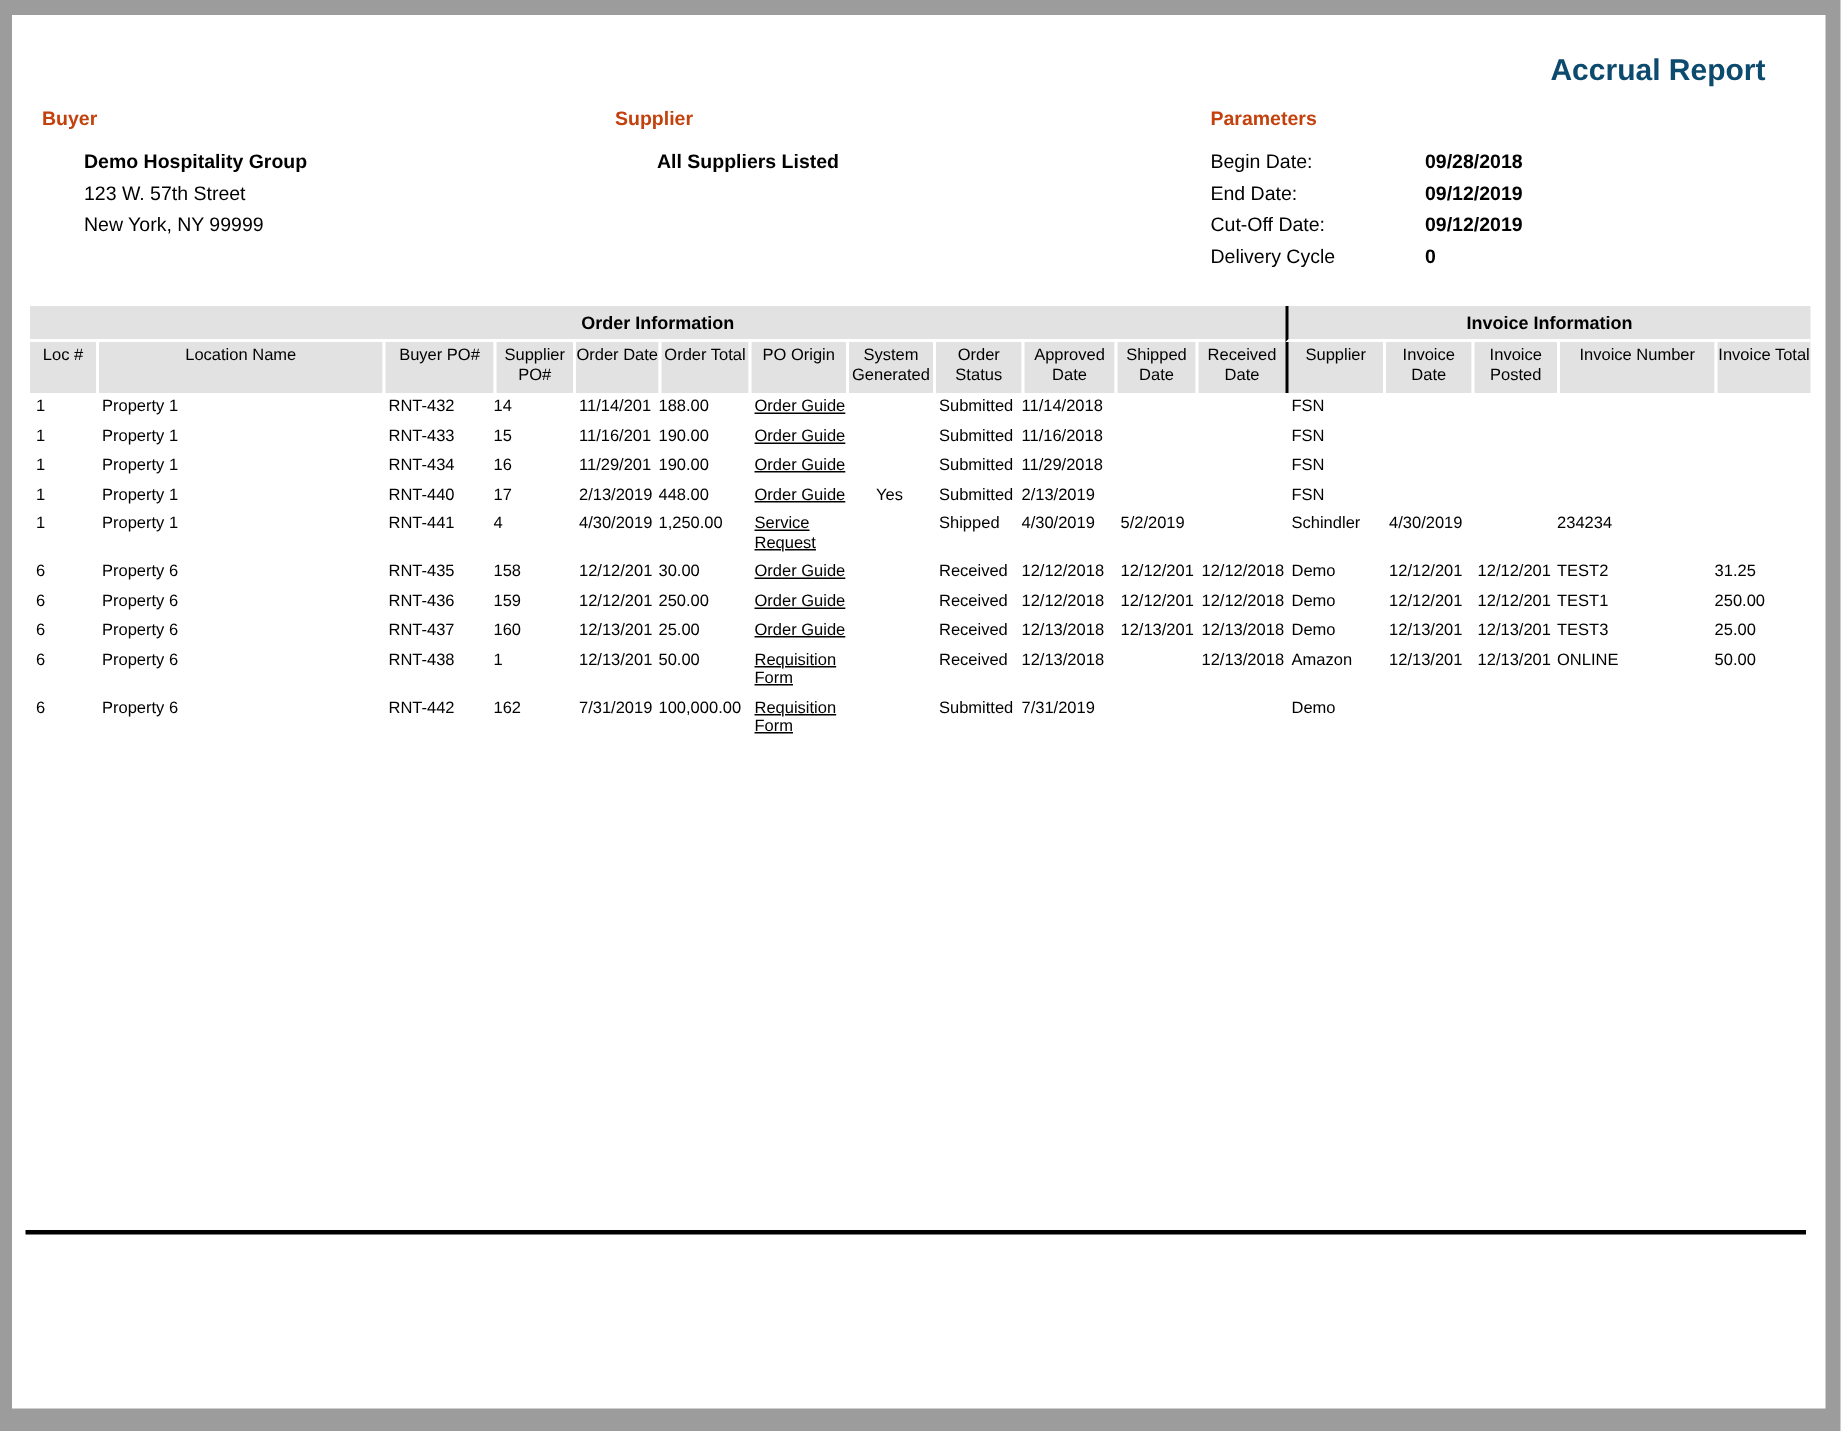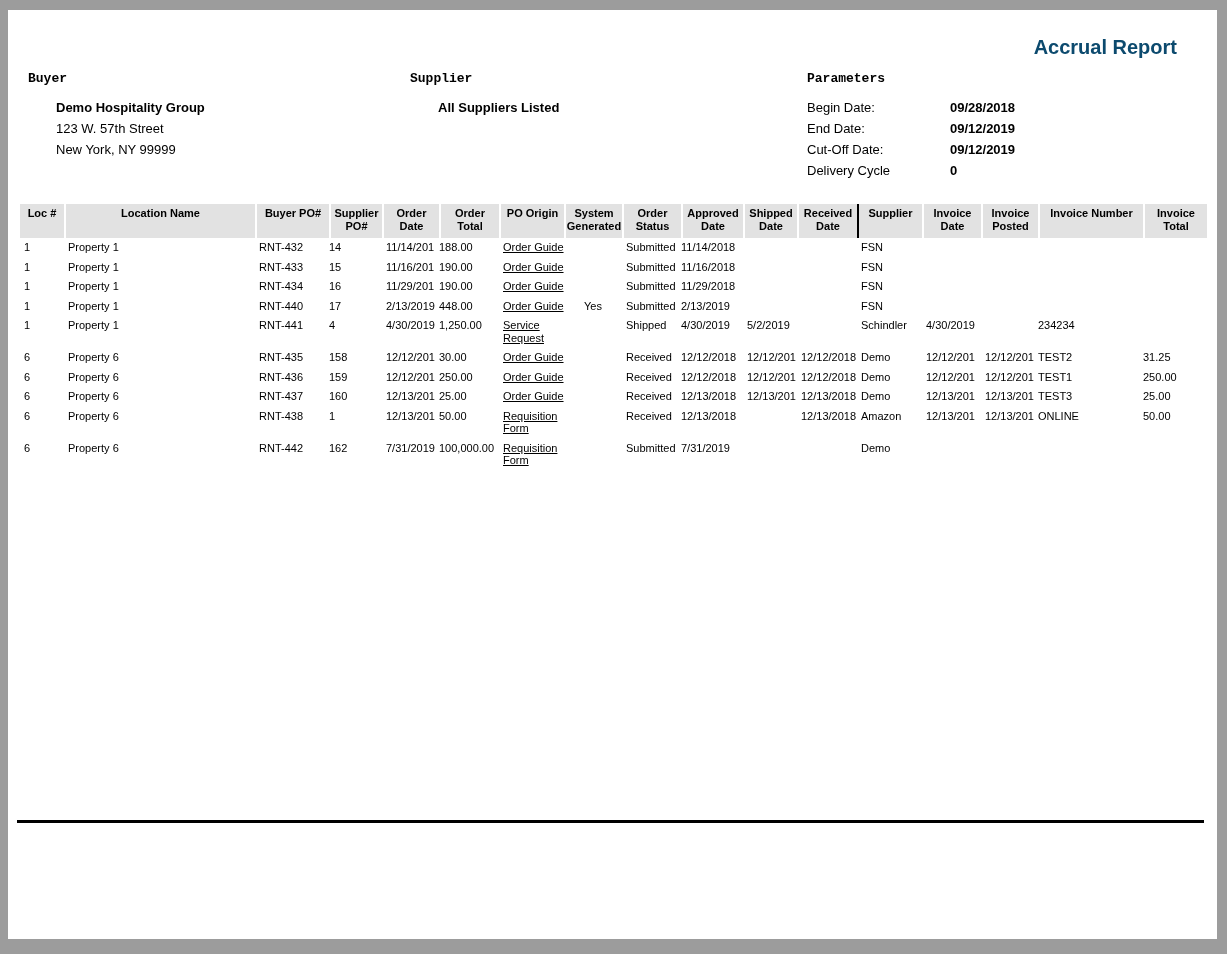--- a/index.html
+++ b/index.html
@@ -18,21 +18,21 @@
   
   .report-title {
     position:absolute; top:26px; right:40px;
     font-size:20px; font-weight:bold; color:#0c4a6e;
   }
   
   .info-block { position:absolute; top:61px; font-size:13px; color:#000; }
   .info-block.buyer    { left:20px;  }
   .info-block.supplier { left:402px; }
   .info-block.params   { left:799px; }
-  .info-heading { font-weight:bold; color:#000000; margin-bottom:11px; font-size:13px;font-family:Liberation Mono, monospace; }
+  .info-heading { font-weight:bold; color:#c2410c; margin-bottom:11px; font-size:13px; }
   .info-line { line-height:21px;margin-left:28px; }
   .bold { font-weight:bold; }
   .param-row { display:flex; line-height:21px; }
   .param-label { width:143px; }
   .param-value { font-weight:bold; }
   
   table.report {
     position:absolute; left:12px; top:194px;
     width:1187px;
     border-collapse:separate; border-spacing:0;
@@ -41,21 +41,21 @@
   th, td { box-sizing:border-box; overflow:hidden; }
   tr.group-row th {
     background:#e2e2e2;
     font-size:12px; font-weight:bold; text-align:center;
     height:24px; vertical-align:middle;
     border-bottom:2px solid #ffffff;
   }
   tr.group-row th.invoice-group { border-left:2px solid #000000; }
   tr.head-row th {
     background:#e2e2e2;
-    font-size:11px; font-weight:bold; text-align:center;
+    font-size:11px; font-weight:normal; text-align:center;
     line-height:13px; padding-top:3px;
     height:34px; vertical-align:top;
     border-left:2px solid #ffffff;
   }
   tr.head-row th:first-child { border-left:none; }
   tr.head-row th.black-divider { border-left:2px solid #000000; }
   tbody td {
     font-size:11px; line-height:12.5px;
     padding-top:3px; padding-bottom:4px;
     vertical-align:top; white-space:nowrap;
@@ -130,20 +130,24 @@
       <col style="width:62px">
         <col style="width:54px">
         <col style="width:60px">
       <col style="width:65px">
         <col style="width:59px">
         <col style="width:57px">
       <col style="width:105px">
         <col style="width:64px">
     </colgroup>
     <thead>
+      <tr class="group-row">
+        <th colspan="12">Order Information</th>
+        <th colspan="5" class="invoice-group">Invoice Information</th>
+      </tr>
       <tr class="head-row" id="col-head-row">
           <th>Loc #</th>
           <th>Location Name</th>
           <th>Buyer PO#</th>
           <th>Supplier PO#</th>
           <th>Order Date</th>
           <th>Order Total</th>
           <th>PO Origin</th>
           <th>System Generated</th>
           <th>Order Status</th>

